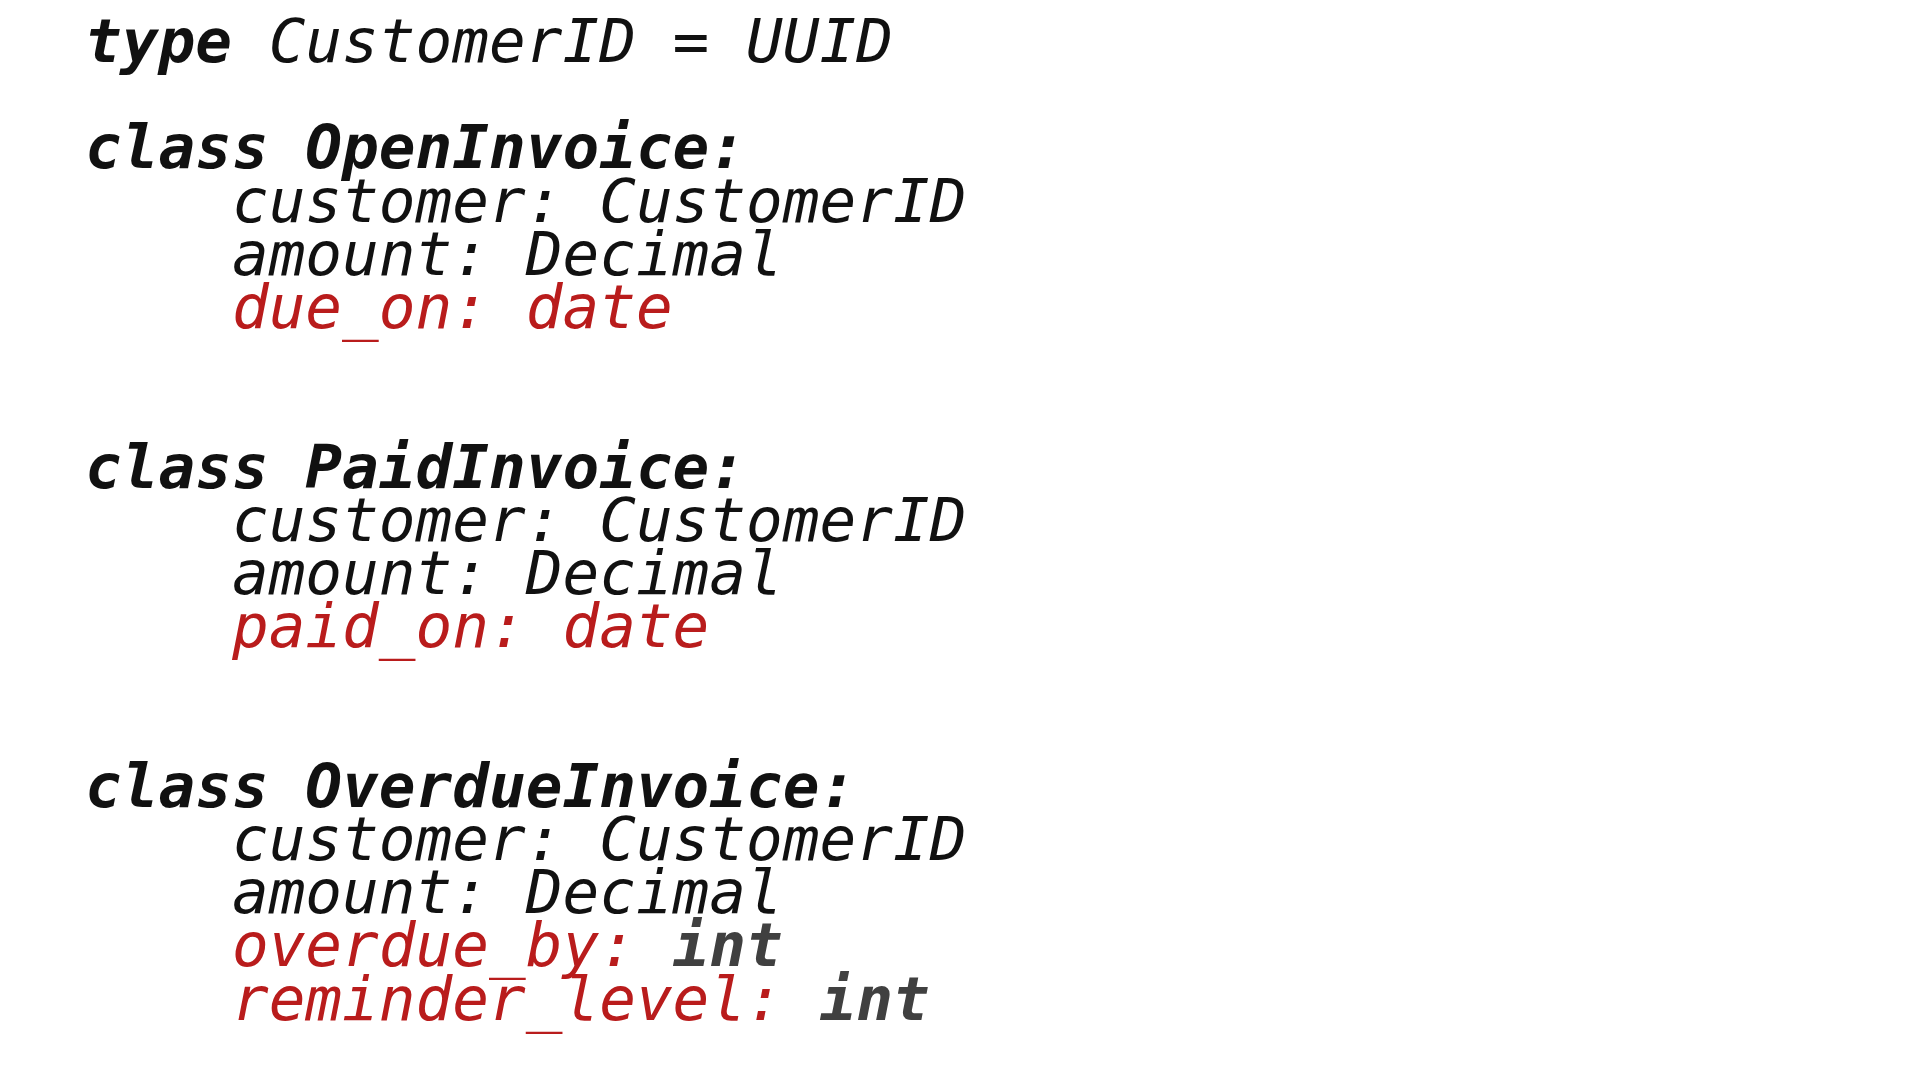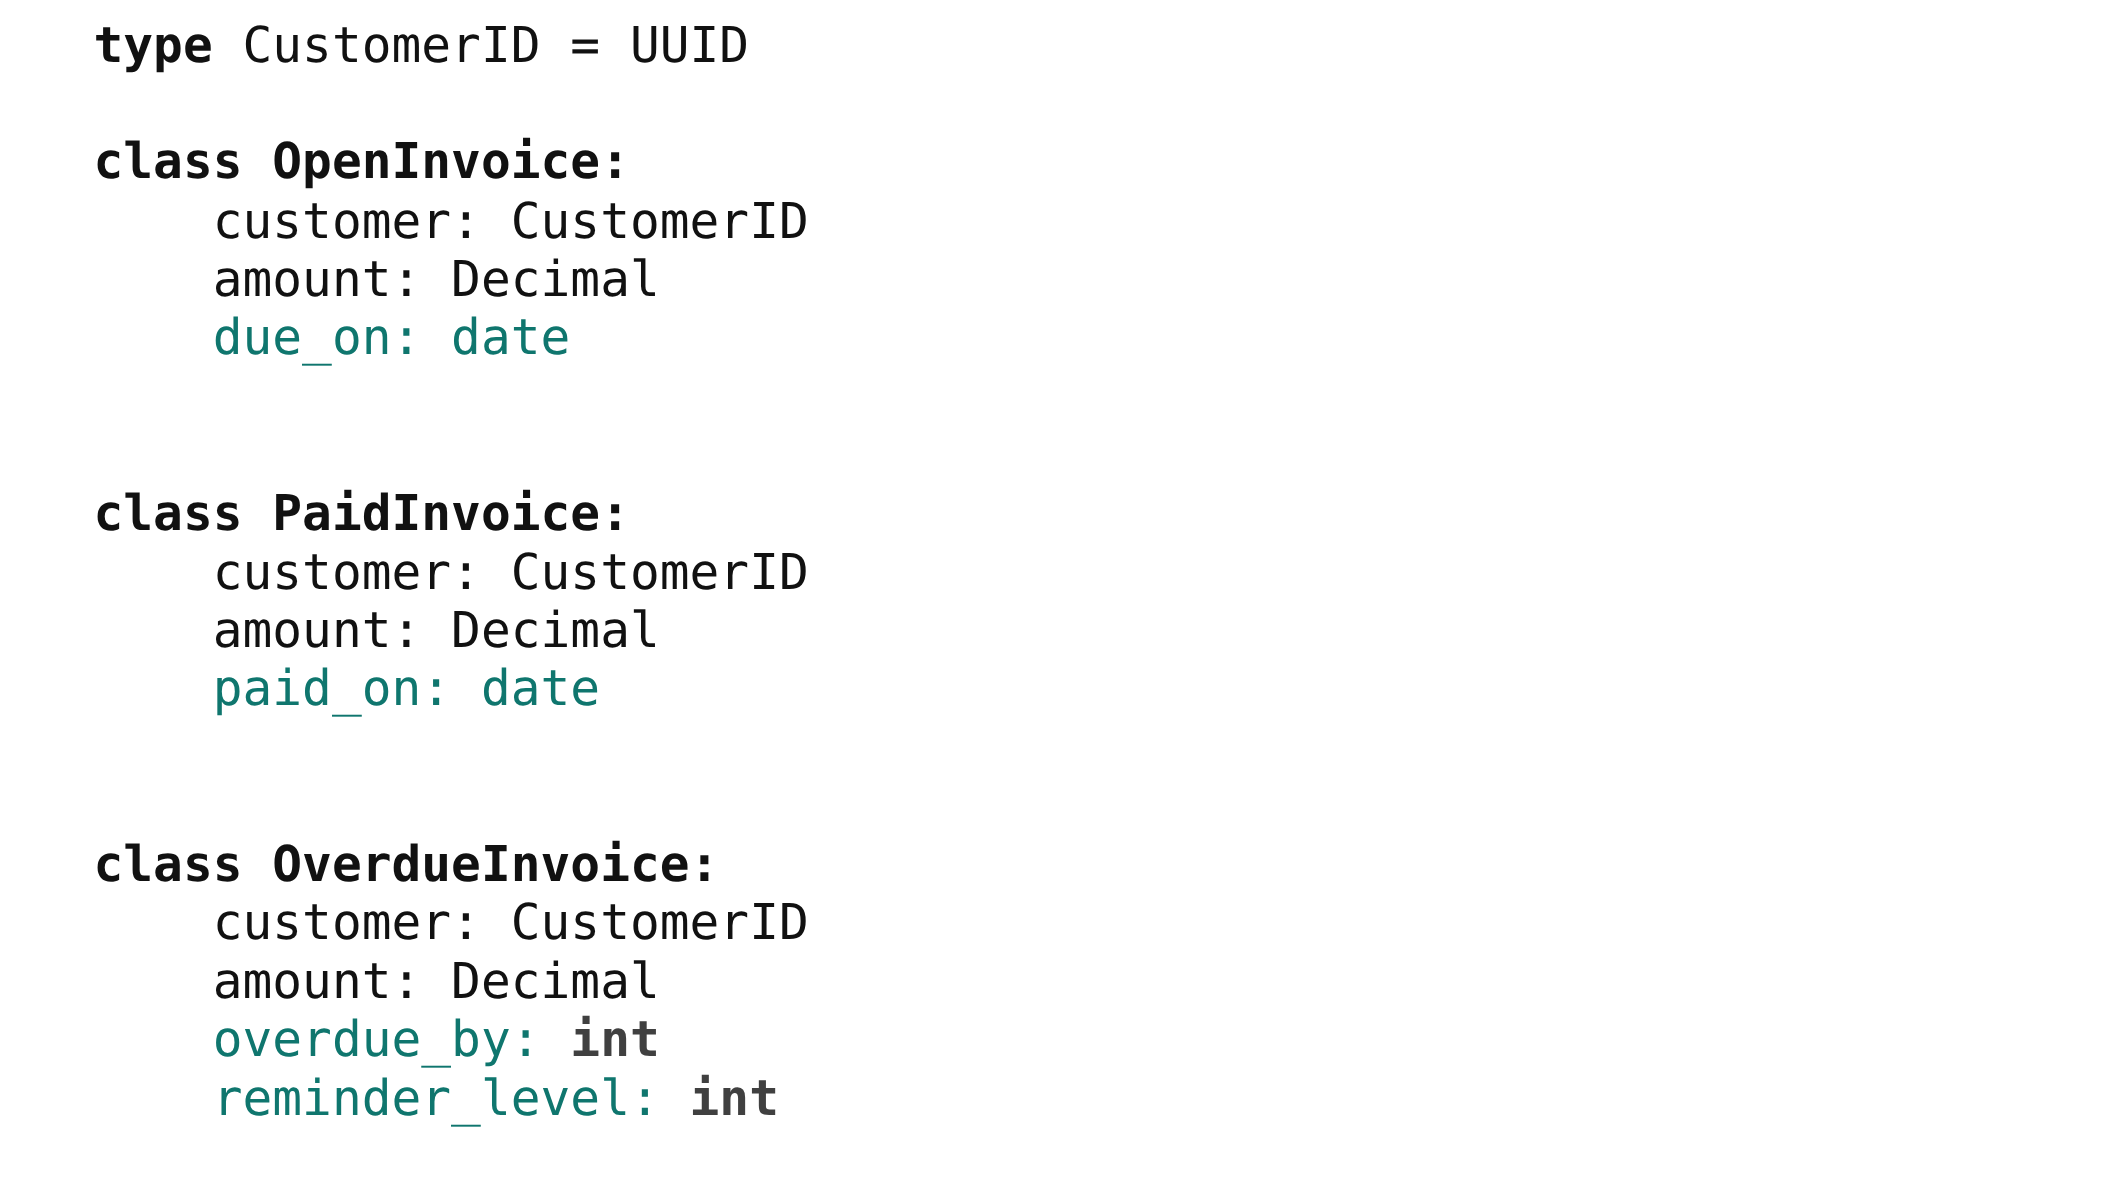--- a/index.html
+++ b/index.html
@@ -11,37 +11,38 @@
   body {
     width: 1920px;
     height: 1080px;
     overflow: hidden;
     font-family: "DejaVu Sans Mono", "Liberation Mono", monospace;
   }
   #code-listing {
     position: absolute;
     left: 85px;
     top: 14px;
-    font-size: 45px;
+    font-size: 61px;
     line-height: 53.2px;
     color: #111111;
     letter-spacing: 0;
     white-space: pre;
+    font-style: italic;
   }
   .code-line {
     white-space: pre;
     min-height: 53.2px;
   }
   .code-line.blank {
     min-height: 53.2px;
   }
   .tok {
     white-space: pre;
   }
   .tok.bold { font-weight: bold; }
   .tok.plain { font-weight: normal; }
-  .tok.pink { color: #0f766e; }
+  .tok.pink { color: #b91c1c; }
   .tok.pink-bold { color: #404040; font-weight: bold; }
 </style>
 </head>
 <body>
 
 <div id="code-listing"><div class="code-line"><span class="tok bold">type</span><span class="tok plain"> CustomerID = UUID</span></div><div class="code-line blank">&nbsp;</div><div class="code-line"><span class="tok bold">class OpenInvoice:</span></div><div class="code-line"><span class="tok plain">    customer: CustomerID</span></div><div class="code-line"><span class="tok plain">    amount: Decimal</span></div><div class="code-line"><span class="tok plain">    </span><span class="tok pink">due_on: date</span></div><div class="code-line blank">&nbsp;</div><div class="code-line blank">&nbsp;</div><div class="code-line"><span class="tok bold">class PaidInvoice:</span></div><div class="code-line"><span class="tok plain">    customer: CustomerID</span></div><div class="code-line"><span class="tok plain">    amount: Decimal</span></div><div class="code-line"><span class="tok plain">    </span><span class="tok pink">paid_on: date</span></div><div class="code-line blank">&nbsp;</div><div class="code-line blank">&nbsp;</div><div class="code-line"><span class="tok bold">class OverdueInvoice:</span></div><div class="code-line"><span class="tok plain">    customer: CustomerID</span></div><div class="code-line"><span class="tok plain">    amount: Decimal</span></div><div class="code-line"><span class="tok plain">    </span><span class="tok pink">overdue_by: </span><span class="tok pink-bold">int</span></div><div class="code-line"><span class="tok plain">    </span><span class="tok pink">reminder_level: </span><span class="tok pink-bold">int</span></div></div>
 
 </body></html>

